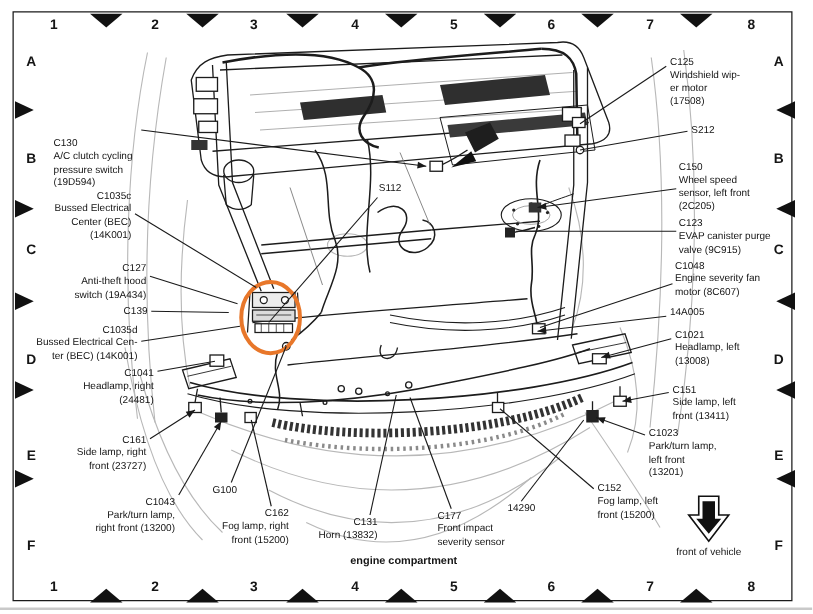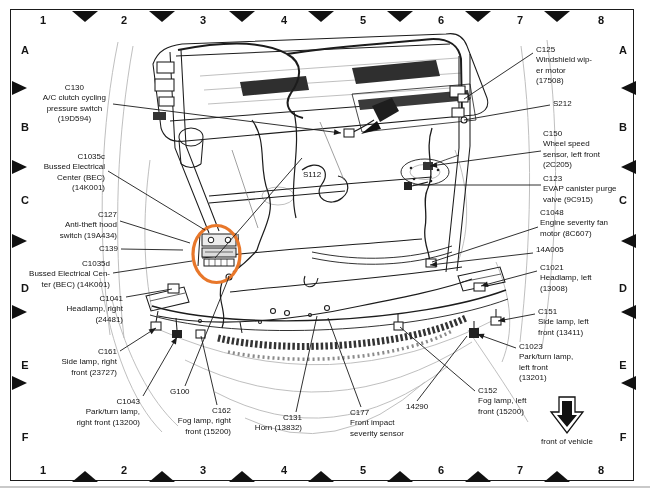--- a/index.html
+++ b/index.html
@@ -267,21 +267,21 @@
       <div class="tri tri-left" style="left: 621px; top: 167px;"></div>
       <div class="tri tri-right" style="left: 11.5px; top: 241px;"></div>
       <div class="tri tri-left" style="left: 621px; top: 241px;"></div>
       <div class="tri tri-right" style="left: 11.5px; top: 312px;"></div>
       <div class="tri tri-left" style="left: 621px; top: 312px;"></div>
       <div class="tri tri-right" style="left: 11.5px; top: 383px;"></div>
       <div class="tri tri-left" style="left: 621px; top: 383px;"></div>
     </div>
 
   <div id="labels-layer">
-      <div class="callout" style="right: 544px; text-align: center; top: 83px;">C130
+      <div class="callout" style="right: 544px; text-align: left; top: 110px;">C130
 A/C clutch cycling
 pressure switch
 (19D594)</div>
       <div class="callout" style="right: 545px; text-align: right; top: 152px;">C1035c
 Bussed Electrical
 Center (BEC)
 (14K001)</div>
       <div class="callout" style="right: 533px; text-align: right; top: 210px;">C127
 Anti-theft hood
 switch (19A434)</div>
@@ -301,21 +301,21 @@
       <div class="callout" style="left: 170px; top: 387px;">G100</div>
       <div class="callout" style="right: 419px; text-align: right; top: 406px;">C162
 Fog lamp, right
 front (15200)</div>
       <div class="callout" style="right: 348px; text-align: right; top: 413px;">C131
 Horn (13832)</div>
       <div class="callout" style="left: 350px; top: 408px;">C177
 Front impact
 severity sensor</div>
       <div class="callout" style="left: 406px; top: 402px;">14290</div>
-      <div class="callout" style="left: 303px; top: 146px; margin-top: 24px;">S112</div>
+      <div class="callout" style="left: 303px; top: 146px;">S112</div>
       <div class="callout" style="left: 536px; top: 45px;">C125
 Windshield wip-
 er motor
 (17508)</div>
       <div class="callout" style="left: 553px; top: 99px;">S212</div>
       <div class="callout" style="left: 543px; top: 129px;">C150
 Wheel speed
 sensor, left front
 (2C205)</div>
       <div class="callout" style="left: 543px; top: 174px;">C123
@@ -333,15 +333,16 @@
 front (13411)</div>
       <div class="callout" style="left: 519px; top: 342px;">C1023
 Park/turn lamp,
 left front
 (13201)</div>
       <div class="callout" style="left: 478px; top: 386px;">C152
 Fog lamp, left
 front (15200)</div>
     </div>
 
+  <div id="caption">engine compartment</div>
   <div id="front-label">front of vehicle</div>
   <div id="scanline"></div>
 </div>
 
 </body></html>

